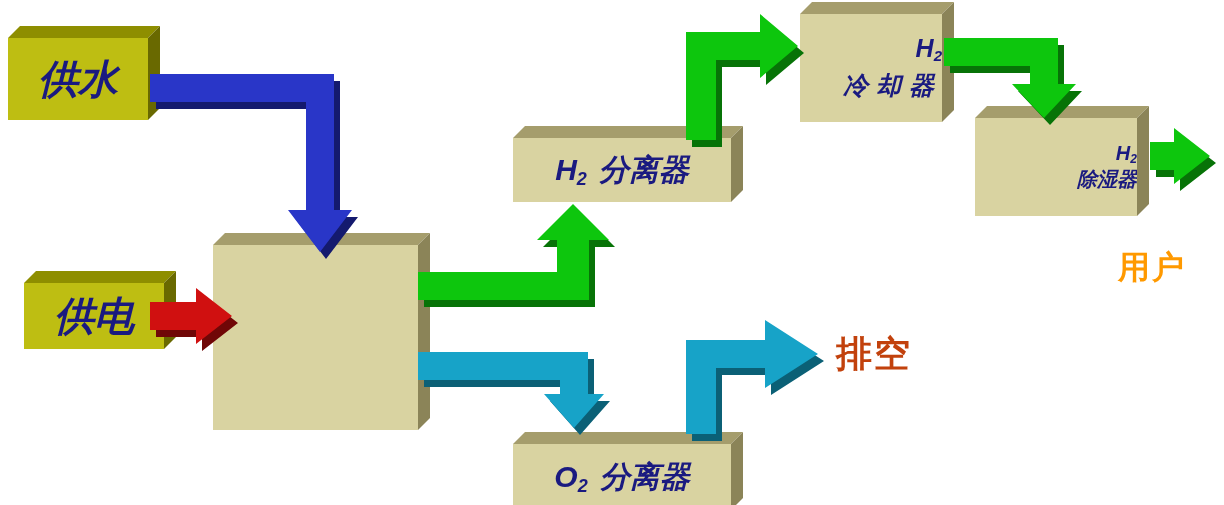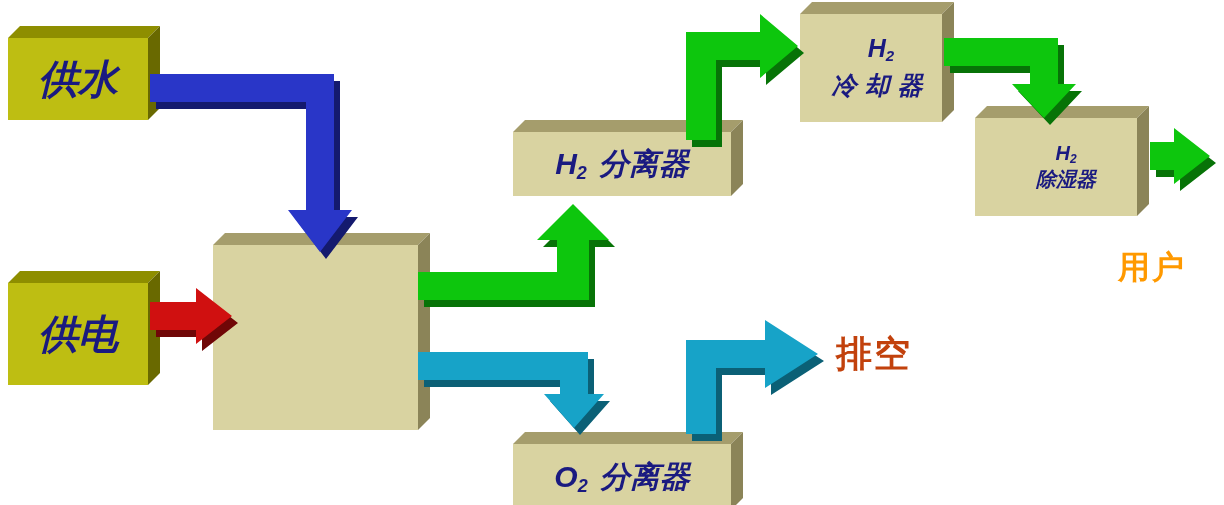--- a/index.html
+++ b/index.html
@@ -19,28 +19,28 @@
     background:var(--side-top); transform:skewX(-45deg); transform-origin:0 100%;
   }
   .box::after { 
     content:""; position:absolute; left:100%; top:0; width:12px; height:100%;
     background:var(--side-right); transform:skewY(-45deg); transform-origin:0 0;
   }
   .yellow { --face:#bebe12; --side-top:#8e8e00; --side-right:#696900; }
   .tan    { --face:#d9d3a1; --side-top:#a59d6c; --side-right:#8b8458; }
 
   .water   { left:8px;   top:38px;  width:140px; height:82px;text-decoration:underline; }
-  .power   { left:8px;   top:283px; width:140px; height:102px; }
+  .power   { left:24px;   top:283px; width:140px; height:66px; }
   .electro { left:213px; top:245px; width:205px; height:185px; }
-  .h2sep   { left:513px; top:132px; width:218px; height:64px; }
+  .h2sep   { left:513px; top:138px; width:218px; height:64px; }
   .o2sep   { left:513px; top:444px; width:218px; height:66px; }
   .cooler  { left:800px; top:14px;  width:142px; height:108px; }
   .dehum   { left:975px; top:118px; width:162px; height:98px; }
 
-  .cooler .face, .dehum .face { align-items:center; padding-left:20px; box-sizing:border-box; }
+  .cooler .face, .dehum .face { align-items:flex-end; padding-left:20px; box-sizing:border-box; }
 
   
   .lbl, .lbl-row { color:#1a1a80; font-weight:bold; font-style:italic; white-space:nowrap; }
   .xl  { font-size:40px; }
   .xxl { font-size:50px; line-height:1.32; letter-spacing:4px; text-align:center; }
   .lg  { font-size:30px; }
   .md  { font-size:25px; }
   .sm  { font-size:20px; }
   .sub { font-size:0.6em; vertical-align:-0.25em; }
   .suffix { margin-left:12px; }

